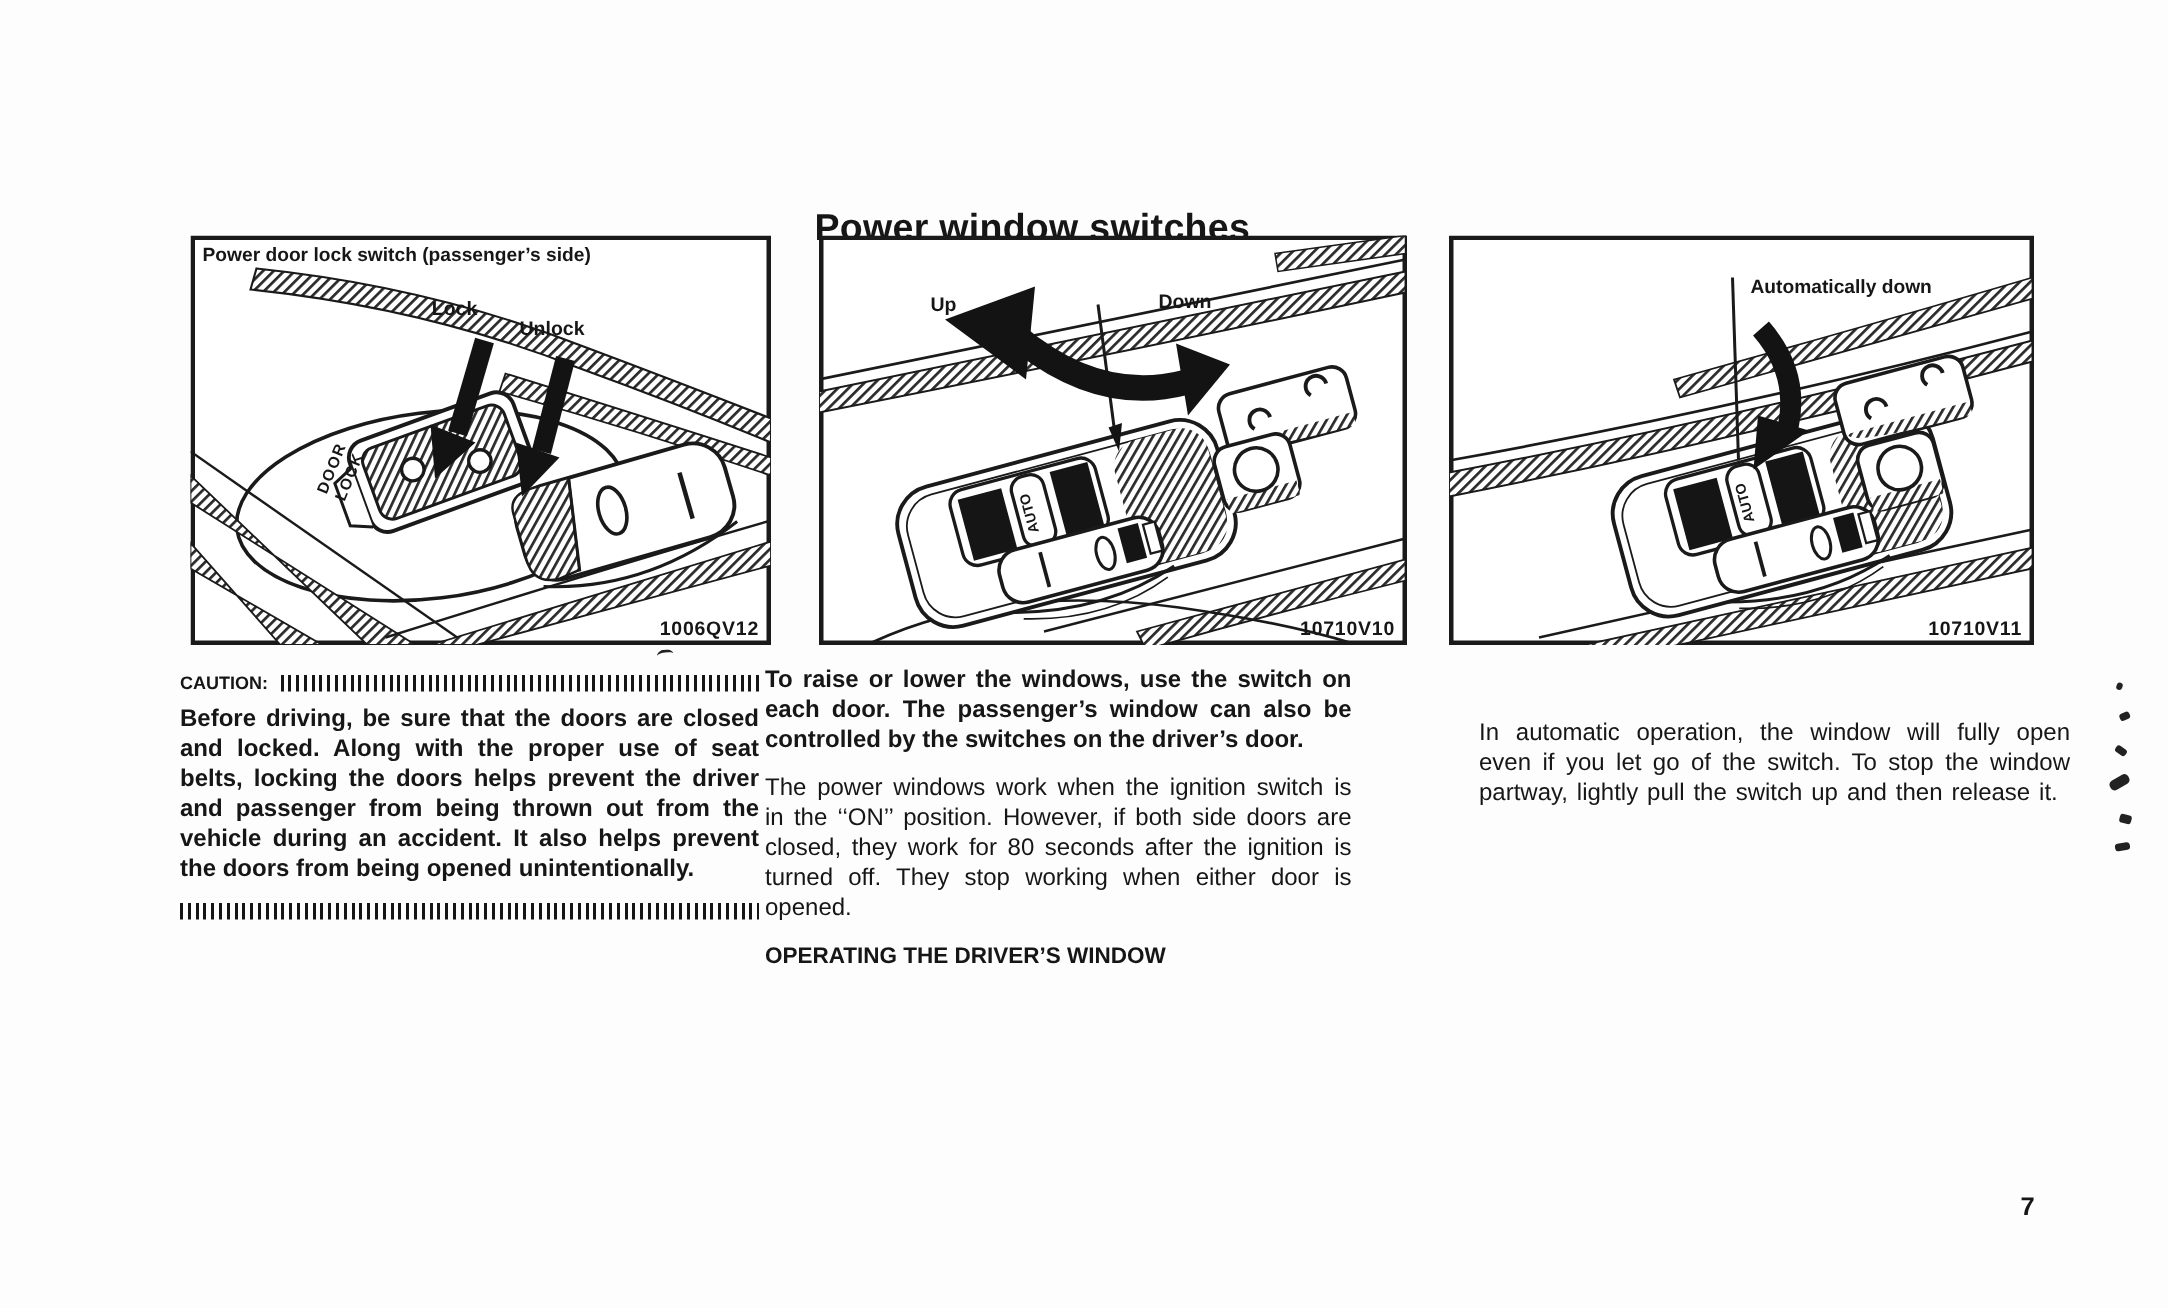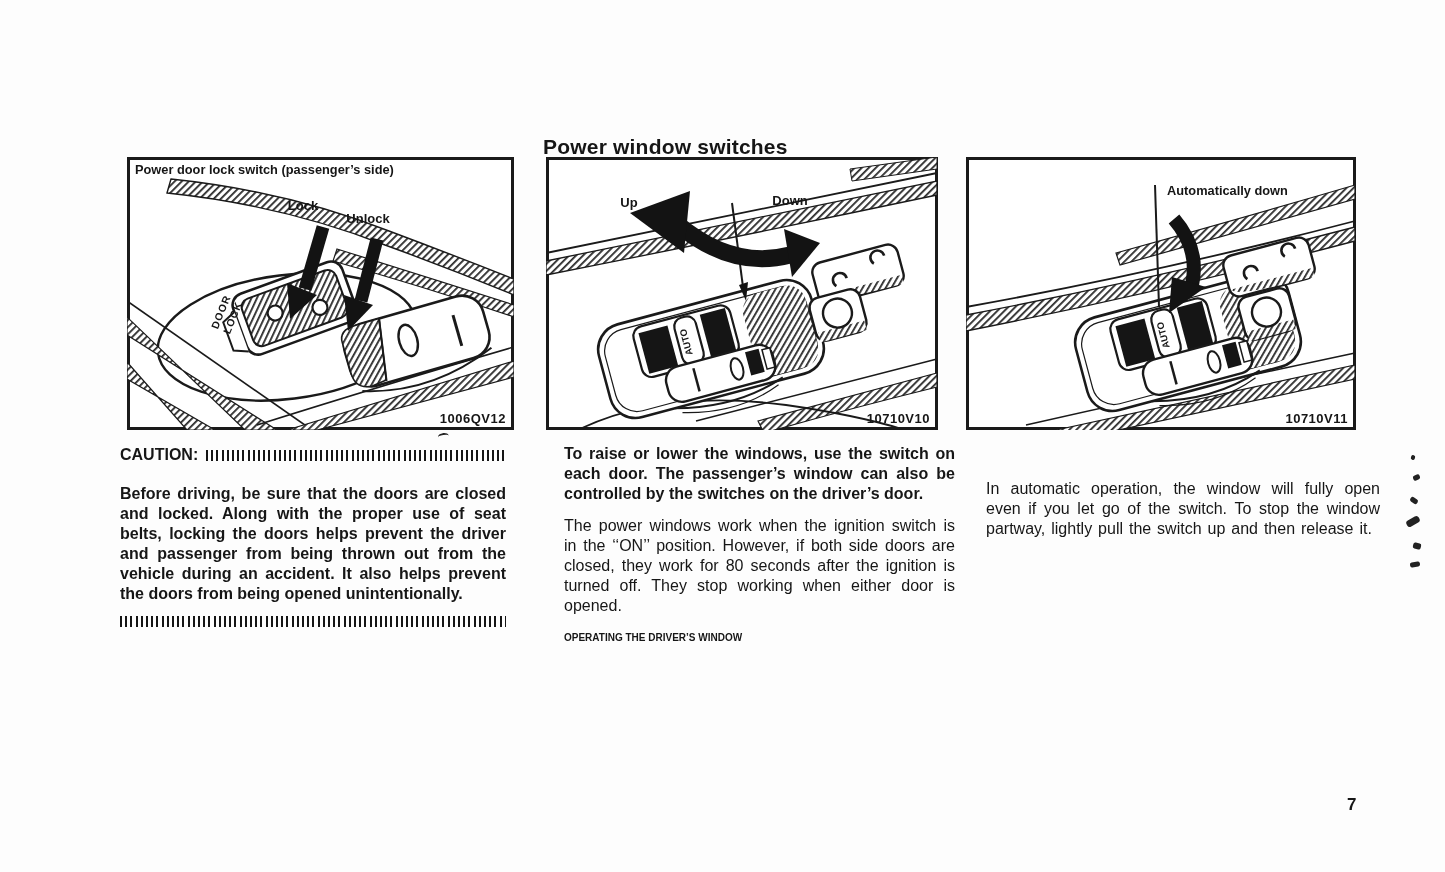--- a/index.html
+++ b/index.html
@@ -1,40 +1,40 @@
 <!DOCTYPE html>
 <html><head>
 <meta charset="utf-8">
 <style>
   html,body{margin:0;padding:0;}
   body{
     width:1445px;height:872px;position:relative;background:#fdfdfd;
     font-family:"Liberation Sans",sans-serif;color:#161616;overflow:hidden;
   }
   .page-title{
-    position:absolute;left:543px;top:121px;font-size:21px;font-weight:bold;
+    position:absolute;left:543px;top:121px;font-size:25px;font-weight:bold;
     letter-spacing:.2px;
   }
   .panel{position:absolute;top:157px;height:273px;}
   .panel svg{display:block;width:100%;height:100%;font-family:"Liberation Sans",sans-serif;font-weight:bold;fill:#161616;}
   #panel1{left:127px;width:387px;}
   #panel2{left:546px;width:392px;}
   #panel3{left:966px;width:390px;}
 
   .col{position:absolute;top:444px;text-align:justify;font-size:16px;line-height:20px;}
   #col1{left:120px;width:386px;}
-  #col2{left:564px;width:391px;}
+  #col2{left:510px;width:391px;}
   #col3{left:986px;width:394px;margin-top:35px;}
   .col p{margin:0 0 12px 0;}
   .bold{font-weight:bold;}
   .reg{font-weight:normal;word-spacing:1.5px;}
-  .caution-row{display:flex;align-items:center;gap:8px;font-weight:bold;font-size:16px;height:22px;margin-bottom:18px;}
+  .caution-row{display:flex;align-items:center;gap:8px;font-weight:bold;font-size:12px;height:22px;margin-bottom:4px;}
   .ticks{flex:1;height:11px;background-image:repeating-linear-gradient(90deg,#151515 0 2px,transparent 2px 5.2px);}
   .ticks-full{width:100%;height:11px;margin-top:9px;background-image:repeating-linear-gradient(90deg,#151515 0 2px,transparent 2px 5.2px);}
-  .subhead{font-weight:bold;font-size:10px;margin:12px 0 10px 0;text-align:left;}
+  .subhead{font-weight:bold;font-size:15px;margin:12px 0 10px 0;text-align:left;}
   .page-number{position:absolute;left:1347px;top:795px;font-size:17px;font-weight:bold;}
   .tilde-mark{position:absolute;left:438px;top:433px;width:11px;height:5px;border-top:2.5px solid #222;border-radius:50%;transform:rotate(-8deg);}
   .blot{position:absolute;background:#222;border-radius:2px;}
   .b1{left:1411px;top:455px;width:4px;height:5px;transform:rotate(20deg);}
   .b2{left:1413px;top:475px;width:7px;height:5px;transform:rotate(-25deg);}
   .b3{left:1410px;top:498px;width:8px;height:5px;transform:rotate(35deg);}
   .b4{left:1406px;top:518px;width:14px;height:7px;transform:rotate(-30deg);border-radius:3px;}
   .b5{left:1413px;top:543px;width:8px;height:6px;transform:rotate(15deg);}
   .b6{left:1410px;top:562px;width:10px;height:5px;transform:rotate(-10deg);}
 </style>

